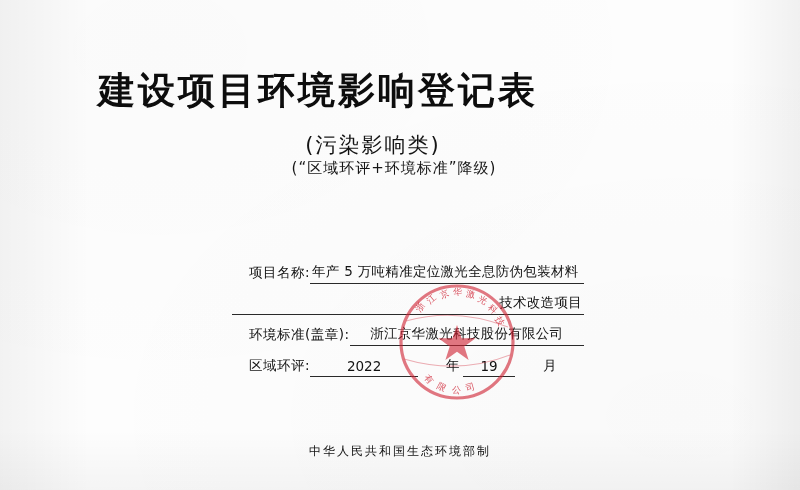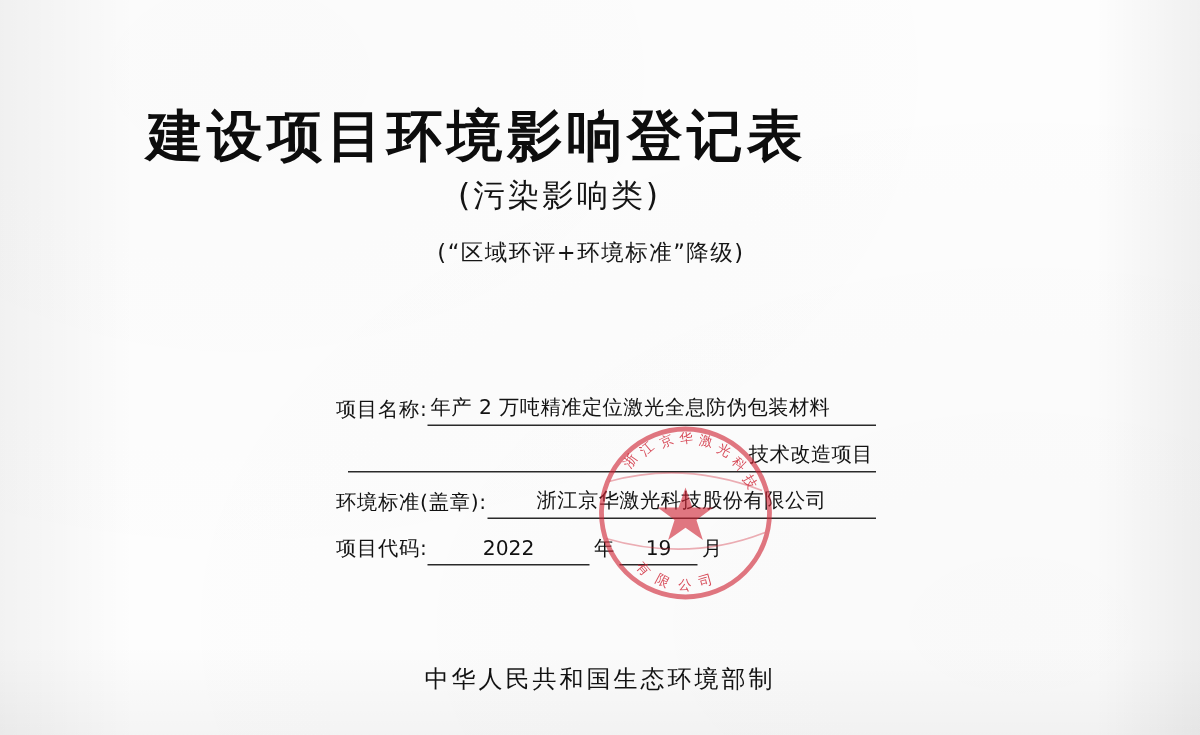--- a/index.html
+++ b/index.html
@@ -66,21 +66,21 @@
     font-size: 37px;
     font-weight: bold;
     letter-spacing: 3px;
     color: #0d0d0d;
     font-family: "DejaVu Sans", "Liberation Sans", sans-serif;
   }
 
   .subtitle-1 {
     position: absolute;
     left: 0;
-    top: 116px;
+    top: 131px;
     width: 746px;
     text-align: center;
     font-size: 21px;
     letter-spacing: 2px;
     color: #141414;
     font-family: "DejaVu Sans", "Liberation Sans", sans-serif;
   }
 
   .subtitle-2 {
     position: absolute;
@@ -107,20 +107,21 @@
     margin-bottom: 5px;
     height: 26px;
   }
   .field-label {
     font-size: 13.5px;
     letter-spacing: 0.5px;
     white-space: nowrap;
     color: #121212;
     padding-bottom: 2px;
     font-family: "DejaVu Sans", "Liberation Sans", sans-serif;
+    margin-left: 25px;
   }
   .field-value {
     flex: 1;
     font-size: 13.5px;
     letter-spacing: 0.3px;
     color: #131313;
     border-bottom: 1px solid #2a2a2a;
     padding: 0 2px 2px 2px;
     white-space: nowrap;
     font-family: "DejaVu Sans", "Liberation Sans", sans-serif;
@@ -143,21 +144,21 @@
     font-size: 13.5px;
     font-family: "DejaVu Sans", "Liberation Sans", sans-serif;
   }
 
   .footer {
     position: absolute;
     left: 0;
     top: 443px;
     width: 800px;
     text-align: center;
-    font-size: 16px;
+    font-size: 12px;
     letter-spacing: 2px;
     color: #121212;
     font-family: "DejaVu Sans", "Liberation Sans", sans-serif;
   }
 
   
   .seal {
     position: absolute;
     left: 396px;
     top: 281px;
@@ -196,34 +197,34 @@
   <div class="main-title">建设项目环境影响登记表</div>
 
   <div class="subtitle-1">(污染影响类)</div>
 
   <div class="subtitle-2">(“区域环评+环境标准”降级)</div>
 
   <div class="fields">
 
     <div class="field-row">
       <span class="field-label">项目名称:</span>
-      <span class="field-value">年产 2 万吨精准定位激光全息防伪包装材料</span>
+      <span class="field-value">年产 5 万吨精准定位激光全息防伪包装材料</span>
     </div>
 
     <div class="field-row continuation">
       <span class="field-value">技术改造项目</span>
     </div>
 
     <div class="field-row">
       <span class="field-label">环境标准(盖章):</span>
       <span class="field-value centered">浙江京华激光科技股份有限公司</span>
     </div>
 
     <div class="field-row date-row">
-      <span class="field-label">项目代码:</span>
+      <span class="field-label">区域环评:</span>
       <span class="date-seg" style="width:108px;margin-top:16px;">2022</span>
       <span class="field-label" style="padding:0 3px 2px 3px;">年</span>
       <span class="date-seg" style="width:52px;">19</span>
       <span class="field-label" style="padding:0 0 2px 3px;">月</span>
     </div>
 
   </div>
 
   <div class="seal">
     <svg viewBox="0 0 122 122" xmlns="http://www.w3.org/2000/svg" aria-hidden="true">

